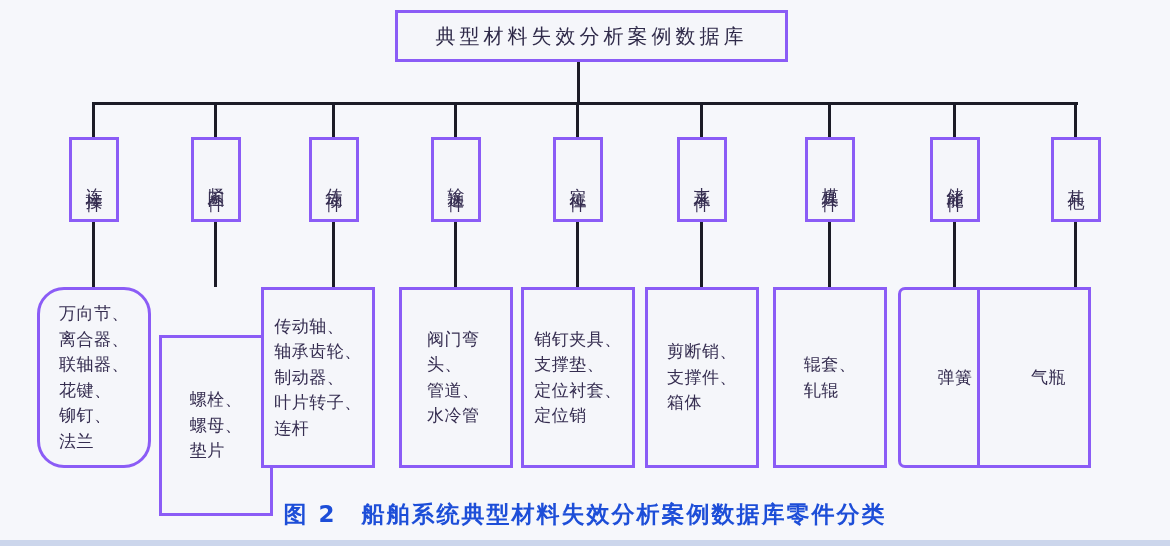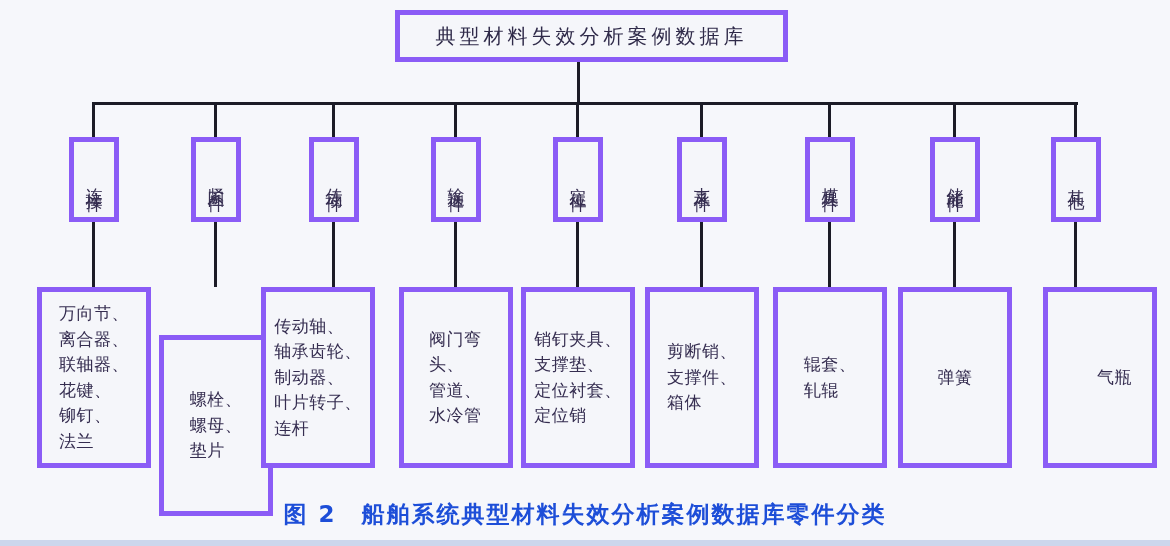--- a/index.html
+++ b/index.html
@@ -9,21 +9,21 @@
   #stage {
     position: relative;
     width: 1170px;
     height: 546px;
     background: #f6f7fb;
     overflow: hidden;
   }
   .box {
     position: absolute;
     box-sizing: border-box;
-    border: 5px solid #8b5cf6;
+    border: 3px solid #8b5cf6;
     background: #f5f6fa;
     display: flex;
     align-items: center;
     justify-content: center;
   }
   .line {
     position: absolute;
     background: #1b1b26;
   }
   #root-box {
@@ -65,29 +65,29 @@
     font-weight: bold;
     letter-spacing: 2px;
     color: #1d4ed8;
   }
   #bottom-strip {
     position: absolute;
     left: 0; bottom: 0; width: 1170px; height: 6px;
     background: #ccd6ec;
   }
   
-  .c1 .drop, .c1 .conn2 { left: 92px; }   .c1 .catbox { left: 69px; }   .c1 .partsbox { left: 37px; }
+  .c1 .drop, .c1 .conn2 { left: 92px; }   .c1 .catbox { left: 69px; }   .c1 .partsbox { left: 37px; border-radius: 27px; }
   .c2 .drop, .c2 .conn2 { left: 214px; }  .c2 .catbox { left: 191px; }  .c2 .partsbox { left: 159px; margin-top: 48px; }
   .c3 .drop, .c3 .conn2 { left: 332px; }  .c3 .catbox { left: 309px; }  .c3 .partsbox { left: 261px; }
   .c4 .drop, .c4 .conn2 { left: 454px; }  .c4 .catbox { left: 431px; }  .c4 .partsbox { left: 399px; padding-left: 25px; }
   .c5 .drop, .c5 .conn2 { left: 576px; }  .c5 .catbox { left: 553px; }  .c5 .partsbox { left: 521px; }
   .c6 .drop, .c6 .conn2 { left: 700px; }  .c6 .catbox { left: 677px; }  .c6 .partsbox { left: 645px; }
   .c7 .drop, .c7 .conn2 { left: 828px; }  .c7 .catbox { left: 805px; }  .c7 .partsbox { left: 773px; }
-  .c8 .drop, .c8 .conn2 { left: 953px; }  .c8 .catbox { left: 930px; }  .c8 .partsbox { left: 898px; }
-  .c9 .drop, .c9 .conn2 { left: 1074px; } .c9 .catbox { left: 1051px; } .c9 .partsbox { left: 1043px; padding-left: 29px; }
+  .c8 .drop, .c8 .conn2 { left: 953px; }  .c8 .catbox { left: 930px; }  .c8 .partsbox { left: 898px; border-radius: 7px; }
+  .c9 .drop, .c9 .conn2 { left: 1074px; } .c9 .catbox { left: 1051px; } .c9 .partsbox { left: 977px; padding-left: 29px; }
 </style>
 </head>
 <body>
 
 <div id="stage">
 
   <div id="root-box" class="box">
     <span id="root-label">典型材料失效分析案例数据库</span>
   </div>
   <div id="root-drop" class="line"></div>

